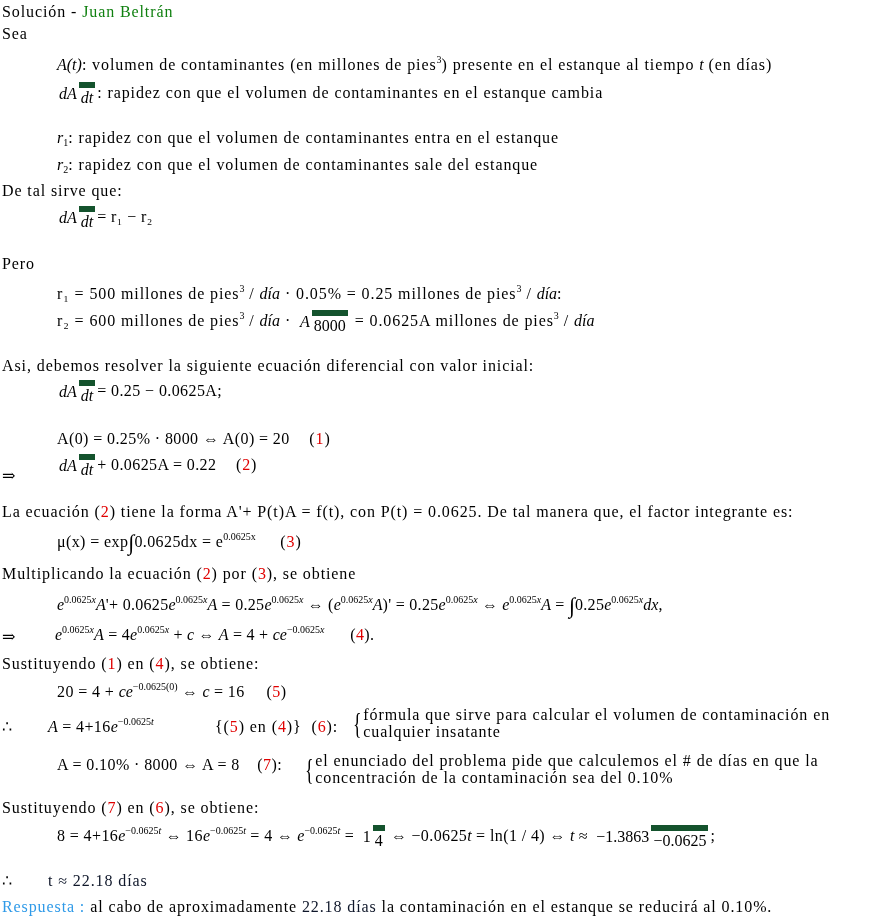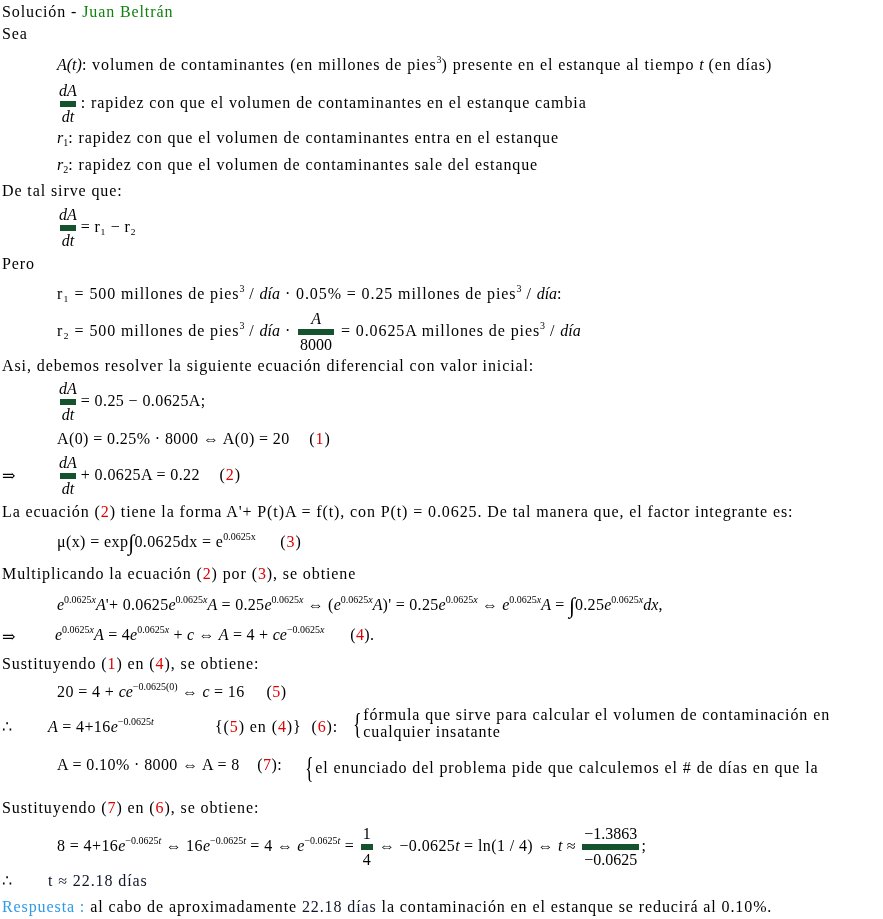--- a/index.html
+++ b/index.html
@@ -10,21 +10,21 @@
   }
   .ln { position: absolute; white-space: nowrap; line-height: 20px; }
   .m { font-style: italic; letter-spacing: 0; }
   .n { letter-spacing: 0.4px; }
   .red { color: #e00000; }
   .green { color: #108010; }
   .purple { color: #0f172a; }
   .blue { color: #2f9ae8; }
   sup { font-size: 10px; vertical-align: 7px; line-height: 0; letter-spacing: 0; }
   sub { font-size: 10px; vertical-align: -3px; line-height: 0; letter-spacing: 0; }
-  .frac { display: inline-flex; flex-direction: column; align-items: center; vertical-align: middle; margin: 0 2px; letter-spacing: 0; }
+  .frac { display: inline-flex; flex-direction: row; align-items: center; vertical-align: middle; margin: 0 2px; letter-spacing: 0; }
   .frac .num { padding: 0 2px 1px 2px; line-height: 18px; }
   .frac .den { border-top: 6px solid #14532d; padding: 1px 2px 0 2px; line-height: 18px; }
   .brace { display: inline-block; vertical-align: middle; font-size: 30px; line-height: 30px; transform: scaleX(0.6); margin-right: -2px; }
   .twoline { display: inline-block; vertical-align: middle; line-height: 17px; }
   .integral { font-size: 22px; vertical-align: -3px; letter-spacing: 0; }
   .arrow { letter-spacing: 0; }
 </style>
 </head>
 <body>
 
@@ -55,21 +55,21 @@
       <span class="num">dA</span>
       <span class="den">dt</span>
     </span><span class="n">= r₁ − r₂</span>
 </div>
 
 <div class="ln" style="left:2px;top:254px;">Pero</div>
 <div class="ln" style="left:57px;top:284px;">
   <span>r₁ = 500 millones de pies</span><sup>3</sup><span> / </span><span class="m">día</span><span> · 0.05% = 0.25 millones de pies</span><sup>3</sup><span> / </span><span class="m">día</span><span>:</span>
 </div>
 <div class="ln" style="left:57px;top:310px;">
-  <span>r₂ = 500 millones de pies</span><sup>3</sup><span> / </span><span class="m">día</span><span> · </span><span class="frac">
+  <span>r₂ = 600 millones de pies</span><sup>3</sup><span> / </span><span class="m">día</span><span> · </span><span class="frac">
       <span class="num m">A</span>
       <span class="den">8000</span>
     </span><span> = 0.0625A millones de pies</span><sup>3</sup><span> / </span><span class="m">día</span>
 </div>
 
 <div class="ln" style="left:2px;top:356px;">Asi, debemos resolver la siguiente ecuación diferencial con valor inicial:</div>
 <div class="ln" style="left:55px;top:380px;">
   <span class="frac m">
       <span class="num">dA</span>
       <span class="den">dt</span>
@@ -117,21 +117,21 @@
 <div class="ln" style="left:215px;top:717px;">
   <span>{(</span><span class="red">5</span><span>) en (</span><span class="red">4</span><span>)}</span>&nbsp;&nbsp;(<span class="red">6</span>):
 </div>
 <div class="ln" style="left:350px;top:706px;">
   <span class="brace">{</span><span class="twoline"><span>fórmula que sirve para calcular el volumen de contaminación en</span><br><span>cualquier insatante</span></span>
 </div>
 <div class="ln n" style="left:57px;top:755px;">
   <span>A = 0.10% · 8000 ⇔ A = 8</span>&nbsp;&nbsp;&nbsp;&nbsp;(<span class="red">7</span>):
 </div>
 <div class="ln" style="left:302px;top:752px;">
-  <span class="brace">{</span><span class="twoline"><span>el enunciado del problema pide que calculemos el # de días en que la</span><br></span>
+  <span class="brace">{</span><span class="twoline"><span>el enunciado del problema pide que calculemos el # de días en que la</span><br><span>concentración de la contaminación sea del 0.10%</span></span>
 </div>
 
 <div class="ln" style="left:2px;top:798px;">
   <span>Sustituyendo (</span><span class="red">7</span><span>) en (</span><span class="red">6</span><span>), se obtiene:</span>
 </div>
 <div class="ln n" style="left:57px;top:825px;">
   8 = 4+16<span class="m">e</span><sup>−0.0625<i>t</i></sup> <span class="arrow">⇔</span> 16<span class="m">e</span><sup>−0.0625<i>t</i></sup> = 4 <span class="arrow">⇔</span> <span class="m">e</span><sup>−0.0625<i>t</i></sup> = <span class="frac">
       <span class="num">1</span>
       <span class="den">4</span>
     </span> <span class="arrow">⇔</span> −0.0625<span class="m">t</span> = ln(1 / 4) <span class="arrow">⇔</span> <span class="m">t</span> ≈ <span class="frac">

